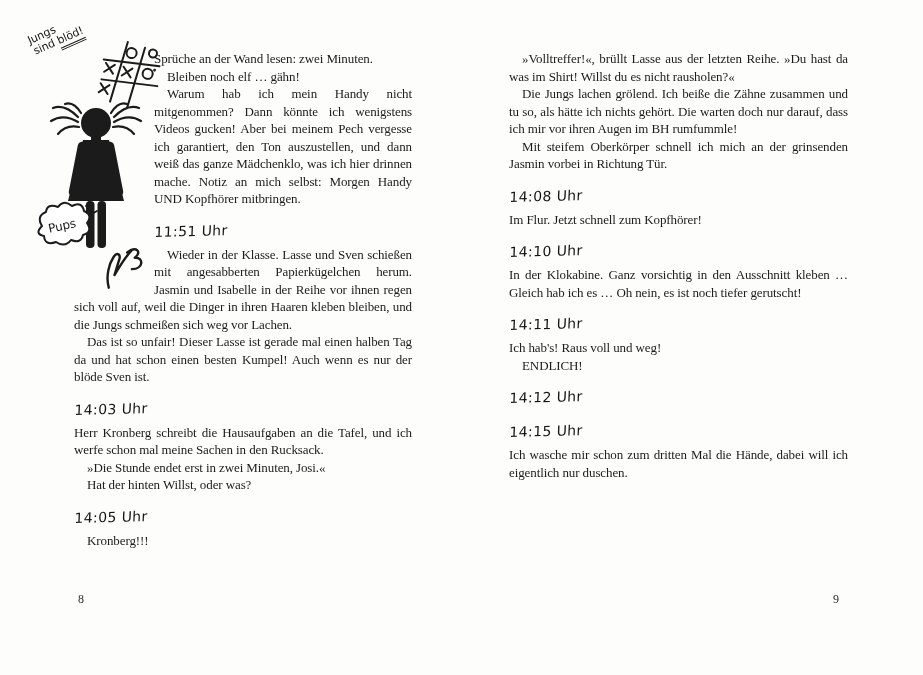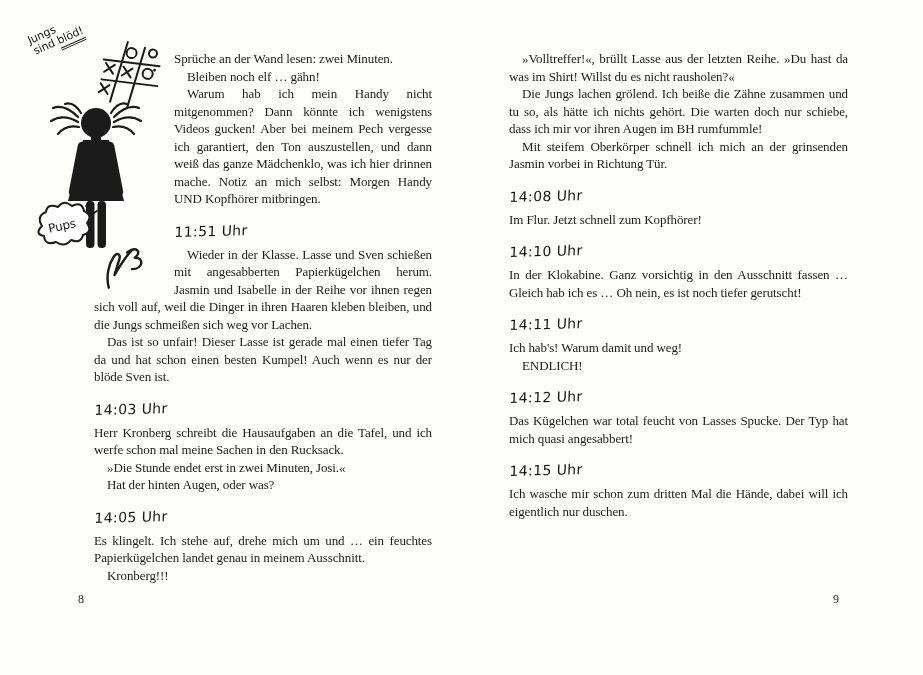--- a/index.html
+++ b/index.html
@@ -3,21 +3,21 @@
 <meta charset="utf-8">
 <style>
   html,body{margin:0;padding:0;background:#ffffff;}
   .stage{
     position:relative;width:923px;height:675px;overflow:hidden;
     background:#fdfdfc;color:#1b1b1b;
     font-family:"Liberation Serif","DejaVu Serif",serif;
     font-size:13px;line-height:17.5px;letter-spacing:-0.1px;
   }
   .page{position:absolute;top:50px;text-align:justify;hyphens:auto;-webkit-hyphens:auto;}
-  .page-left{left:94px;width:338px;}
+  .page-left{left:74px;width:338px;}
   .page-right{left:509px;width:339px;}
   .illu-spacer{float:left;width:80px;height:246px;}
   .section{margin-top:14px;}
   .section.first{margin-top:0;}
   h3.time{margin:0 0 4px 0;font-weight:normal;line-height:20px;}
   .time-inner{
     display:inline-block;
     font-family:"DejaVu Sans","Liberation Sans",sans-serif;
     font-size:14px;letter-spacing:0.4px;color:#151515;
     transform:rotate(-1.5deg) skewX(-4deg);transform-origin:left bottom;
@@ -117,63 +117,61 @@
 
     <div class="section first">
       <p class="p">Sprüche an der Wand lesen: zwei Minuten.</p>
       <p class="p indent">Bleiben noch elf … gähn!</p>
       <p class="p indent">Warum hab ich mein Handy nicht mitgenommen? Dann könnte ich wenigstens Videos gucken! Aber bei meinem Pech vergesse ich garantiert, den Ton auszustellen, und dann weiß das ganze Mädchenklo, was ich hier drinnen mache. Notiz an mich selbst: Morgen Handy UND Kopfhörer mitbringen.</p>
     </div>
 
     <div class="section">
       <h3 class="time"><span class="time-inner">11:51 Uhr</span></h3>
       <p class="p indent">Wieder in der Klasse. Lasse und Sven schießen mit angesabberten Papierkügelchen herum. Jasmin und Isabelle in der Reihe vor ihnen regen sich voll auf, weil die Dinger in ihren Haaren kleben bleiben, und die Jungs schmeißen sich weg vor Lachen.</p>
-      <p class="p indent">Das ist so unfair! Dieser Lasse ist gerade mal einen tiefer Tag da und hat schon einen besten Kumpel! Auch wenn es nur der blöde Sven ist.</p>
+      <p class="p indent">Das ist so unfair! Dieser Lasse ist gerade mal einen halben Tag da und hat schon einen besten Kumpel! Auch wenn es nur der blöde Sven ist.</p>
     </div>
 
     <div class="section">
       <h3 class="time"><span class="time-inner">14:03 Uhr</span></h3>
       <p class="p">Herr Kronberg schreibt die Hausaufgaben an die Tafel, und ich werfe schon mal meine Sachen in den Rucksack.</p>
       <p class="p indent">»Die Stunde endet erst in zwei Minuten, Josi.«</p>
-      <p class="p indent">Hat der hinten Augen, oder was?</p>
+      <p class="p indent">Hat der hinten Willst, oder was?</p>
     </div>
 
     <div class="section">
       <h3 class="time"><span class="time-inner">14:05 Uhr</span></h3>
-      <p class="p">Es klingelt. Ich stehe auf, drehe mich um und … ein feuchtes Papierkügelchen landet genau in meinem Ausschnitt.</p>
       <p class="p indent">Kronberg!!!</p>
     </div>
   </section>
 
   <section class="page page-right">
     <div class="section first">
       <p class="p indent">»Volltreffer!«, brüllt Lasse aus der letzten Reihe. »Du hast da was im Shirt! Willst du es nicht rausholen?«</p>
-      <p class="p indent">Die Jungs lachen grölend. Ich beiße die Zähne zusammen und tu so, als hätte ich nichts gehört. Die warten doch nur schiebe, dass ich mir vor ihren Augen im BH rumfummle!</p>
+      <p class="p indent">Die Jungs lachen grölend. Ich beiße die Zähne zusammen und tu so, als hätte ich nichts gehört. Die warten doch nur darauf, dass ich mir vor ihren Augen im BH rumfummle!</p>
       <p class="p indent">Mit steifem Oberkörper schnell ich mich an der grinsenden Jasmin vorbei in Richtung Tür.</p>
     </div>
 
     <div class="section">
       <h3 class="time"><span class="time-inner">14:08 Uhr</span></h3>
       <p class="p">Im Flur. Jetzt schnell zum Kopfhörer!</p>
     </div>
 
     <div class="section">
       <h3 class="time"><span class="time-inner">14:10 Uhr</span></h3>
-      <p class="p">In der Klokabine. Ganz vorsichtig in den Ausschnitt fassen … Gleich hab ich es … Oh nein, es ist noch tiefer gerutscht!</p>
+      <p class="p">In der Klokabine. Ganz vorsichtig in den Ausschnitt kleben … Gleich hab ich es … Oh nein, es ist noch tiefer gerutscht!</p>
     </div>
 
     <div class="section">
       <h3 class="time"><span class="time-inner">14:11 Uhr</span></h3>
-      <p class="p">Ich hab's! Warum damit und weg!</p>
+      <p class="p">Ich hab's! Raus voll und weg!</p>
       <p class="p indent">ENDLICH!</p>
     </div>
 
     <div class="section">
       <h3 class="time"><span class="time-inner">14:12 Uhr</span></h3>
-      <p class="p">Das Kügelchen war total feucht von Lasses Spucke. Der Typ hat mich quasi angesabbert!</p>
     </div>
 
     <div class="section">
       <h3 class="time"><span class="time-inner">14:15 Uhr</span></h3>
       <p class="p">Ich wasche mir schon zum dritten Mal die Hände, dabei will ich eigentlich nur duschen.</p>
     </div>
   </section>
 
   <div class="pagenum pagenum-left">8</div>
   <div class="pagenum pagenum-right">9</div>

